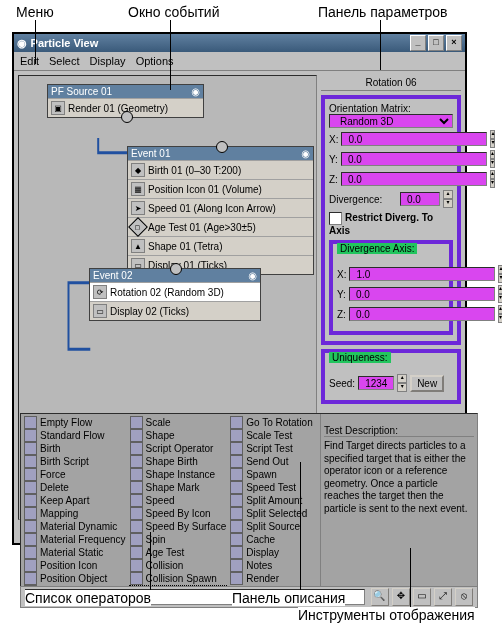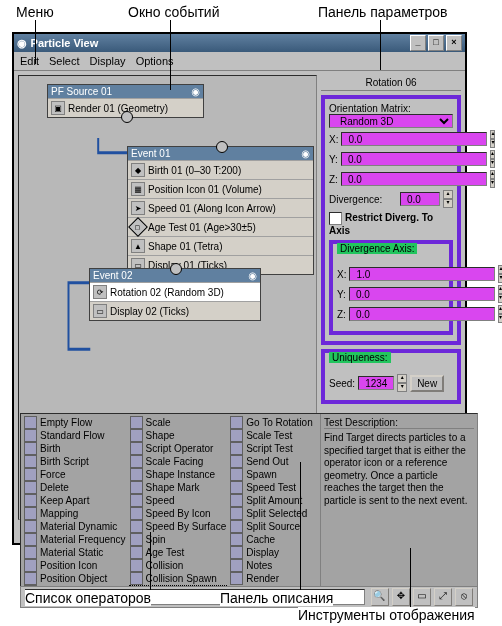--- a/index.html
+++ b/index.html
@@ -202,21 +202,21 @@
 </style>
 </head>
 <body>
 
 <div class="outer">
 
   <div class="annotation" style="left:16px; top:4px;">Меню</div>
   <div class="annotation" style="left:128px; top:4px;">Окно событий</div>
   <div class="annotation" style="left:318px;top:4px;">Панель параметров</div>
   <div class="annotation" style="left:25px; bottom:20px;margin-top:13px;">Список операторов</div>
-  <div class="annotation" style="left:220px;bottom:20px;">Панель описания</div>
+  <div class="annotation" style="left:232px;bottom:20px;">Панель описания</div>
   <div class="annotation" style="left:298px;bottom:3px;">Инструменты отображения</div>
 
   <div class="line" style="left:35px; top:20px; width:1px; height:44px;"></div>
   <div class="line" style="left:170px; top:20px; width:1px; height:70px;"></div>
   <div class="line" style="left:380px; top:20px; width:1px; height:50px;"></div>
   <div class="line" style="left:150px; top:532px; width:1px; height:58px;"></div>
   <div class="line" style="left:300px; top:462px; width:1px; height:128px;"></div>
   <div class="line" style="left:410px; top:548px; width:1px; height:64px;"></div>
 
   <div class="window">
@@ -459,21 +459,21 @@
           <div class="op-item">
             <span class="icon"></span>
             <span>Shape</span>
           </div>
           <div class="op-item">
             <span class="icon"></span>
             <span>Script Operator</span>
           </div>
           <div class="op-item">
             <span class="icon"></span>
-            <span>Scale Facing</span>
+            <span>Shape Birth</span>
           </div>
           <div class="op-item">
             <span class="icon"></span>
             <span>Shape Instance</span>
           </div>
           <div class="op-item">
             <span class="icon"></span>
             <span>Shape Mark</span>
           </div>
           <div class="op-item">
@@ -558,21 +558,21 @@
             <span class="icon"></span>
             <span>Notes</span>
           </div>
           <div class="op-item">
             <span class="icon"></span>
             <span>Render</span>
           </div>
         </div>
       </div>
     <div class="desc-panel">
-      <div style="border-bottom:1px solid #808080;margin-bottom:3px;">Test Description:</div>
+      <div style="border-bottom:1px solid #808080;margin-bottom:3px;margin-top:8px;">Test Description:</div>
       <div style="line-height:1.25;">Find Target directs particles to a specified target that is either the operator icon or a reference geometry. Once a particle reaches the target then the particle is sent to the next event.</div>
     </div>
   </div>
 
   <div class="statusbar">
     <div style="flex:1; height:14px; border:1px inset #808080; background:#fff;"></div>
     <div class="tools">
       <div class="tool">🔍</div>
       <div class="tool">✥</div>
       <div class="tool">▭</div>

